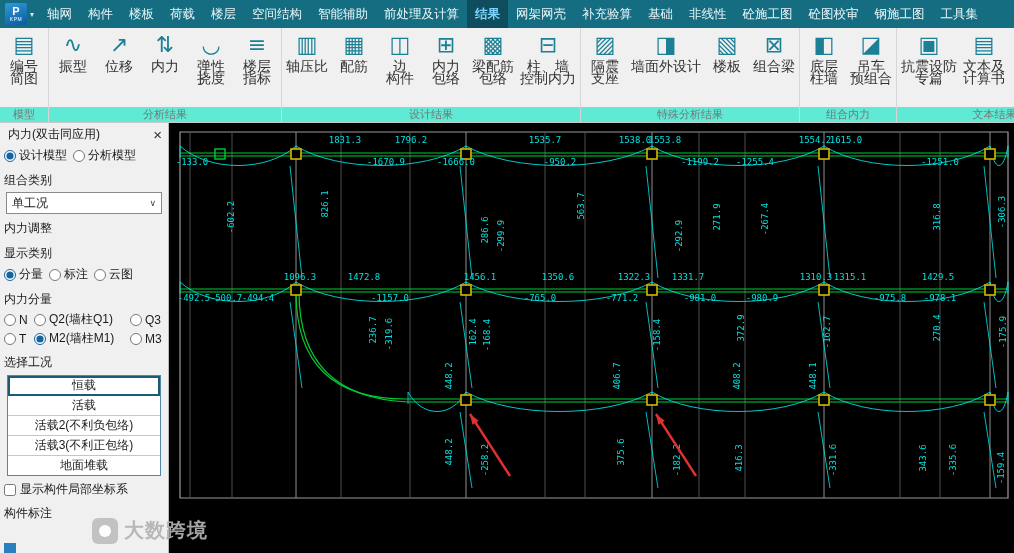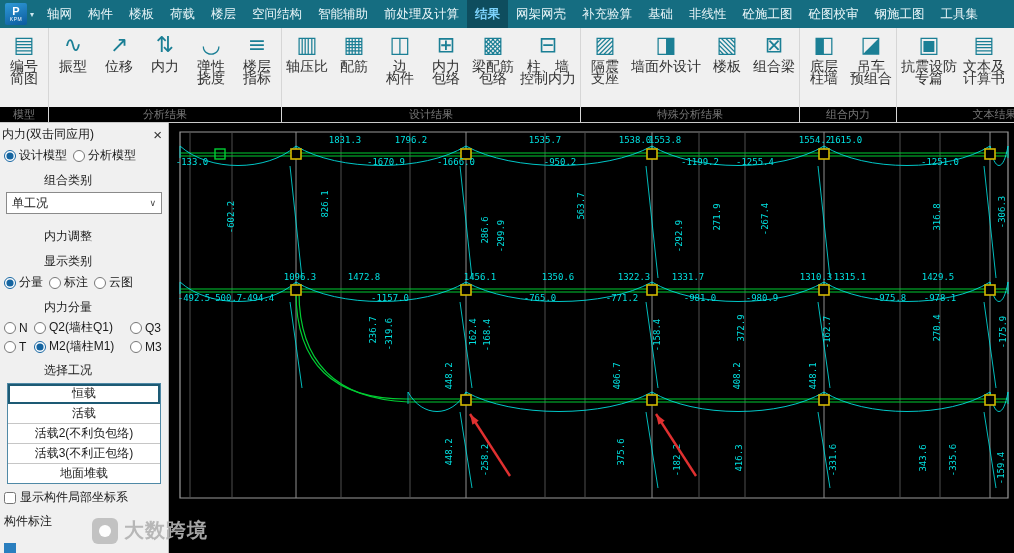--- a/index.html
+++ b/index.html
@@ -20,35 +20,35 @@
   .tab.active{background:#0e4d5e;font-weight:bold;color:#7dd3fc;}
 
   
   .ribbon{position:absolute;top:28px;left:0;width:1014px;height:94px;background:#f0f0f0;
           display:flex;overflow:hidden;border-bottom:1px solid #c9c9c9;z-index:9;}
   .rib-group{display:flex;flex-direction:column;border-right:1px solid #d6d6d6;flex:0 0 auto;}
   .rib-row{flex:1;display:flex;align-items:stretch;padding:2px 1px 0;}
   .rib-btn{display:flex;flex-direction:column;align-items:center;padding:2px 3px;min-width:40px;cursor:default;}
   .rib-icon{font-size:22px;line-height:26px;height:28px;font-family:"DejaVu Sans",sans-serif;}
   .rib-label{font-size:14px;line-height:12px;text-align:center;color:#333;}
-  .rib-group-label{height:15px;font-size:11px;line-height:15px;text-align:center;color:#777;background:#000000;}
+  .rib-group-label{height:15px;font-size:11px;line-height:15px;text-align:center;color:#777;background:#5eead4;}
   .rib-stack{display:flex;flex-direction:column;justify-content:flex-start;padding:4px 5px;gap:4px;}
   .stack-item{display:flex;align-items:center;gap:4px;font-size:11px;color:#333;white-space:nowrap;cursor:default;}
   .stack-icon{font-size:13px;font-family:"DejaVu Sans",sans-serif;}
 
   
   .panel{position:absolute;top:122px;left:0;width:168px;height:431px;background:#f0f0f0;
          border-right:1px solid #b9b9b9;font-size:12px;color:#1a1a1a;z-index:8;}
-  .panel-title{display:flex;justify-content:space-between;align-items:center;padding:4px 6px 2px 2px;}
+  .panel-title{display:flex;justify-content:space-between;align-items:center;padding:4px 6px 2px 8px;}
   .close{font-size:15px;color:#333;line-height:13px;cursor:default;}
   .radio-row{display:flex;gap:6px;padding:2px 4px;white-space:nowrap;}
   .radio{display:flex;align-items:center;gap:3px;white-space:nowrap;}
   .radio input,.chk-row input{width:12px;height:12px;margin:0;accent-color:#1464a0;}
-  .sec-label{padding:6px 4px 2px;margin-left:40px;}
-  .combo{margin:1px 6px 8px;height:20px;background:#fff;border:1px solid #8a8a8a;
+  .sec-label{padding:6px 4px 2px;}
+  .combo{margin:1px 6px 0;height:20px;background:#fff;border:1px solid #8a8a8a;
          display:flex;align-items:center;justify-content:space-between;padding:0 5px;cursor:default;}
   .combo .caret{font-size:9px;color:#444;}
   .comp-row{display:flex;padding:1px 4px;}
   .comp-row .radio:nth-child(1){width:30px;}
   .comp-row .radio:nth-child(2){width:96px;}
   .case-list{margin:2px 7px 0;background:#fff;border:1px solid #4f89a6;}
   .case-item{height:19px;line-height:19px;text-align:center;border-bottom:1px solid #c6c6c6;cursor:default;}
   .case-item:last-child{border-bottom:none;}
   .case-item.sel{border:2px solid #1d5a74;height:16px;line-height:15px;}
   .chk-row{display:flex;align-items:center;gap:4px;padding:5px 4px 0;white-space:nowrap;}

